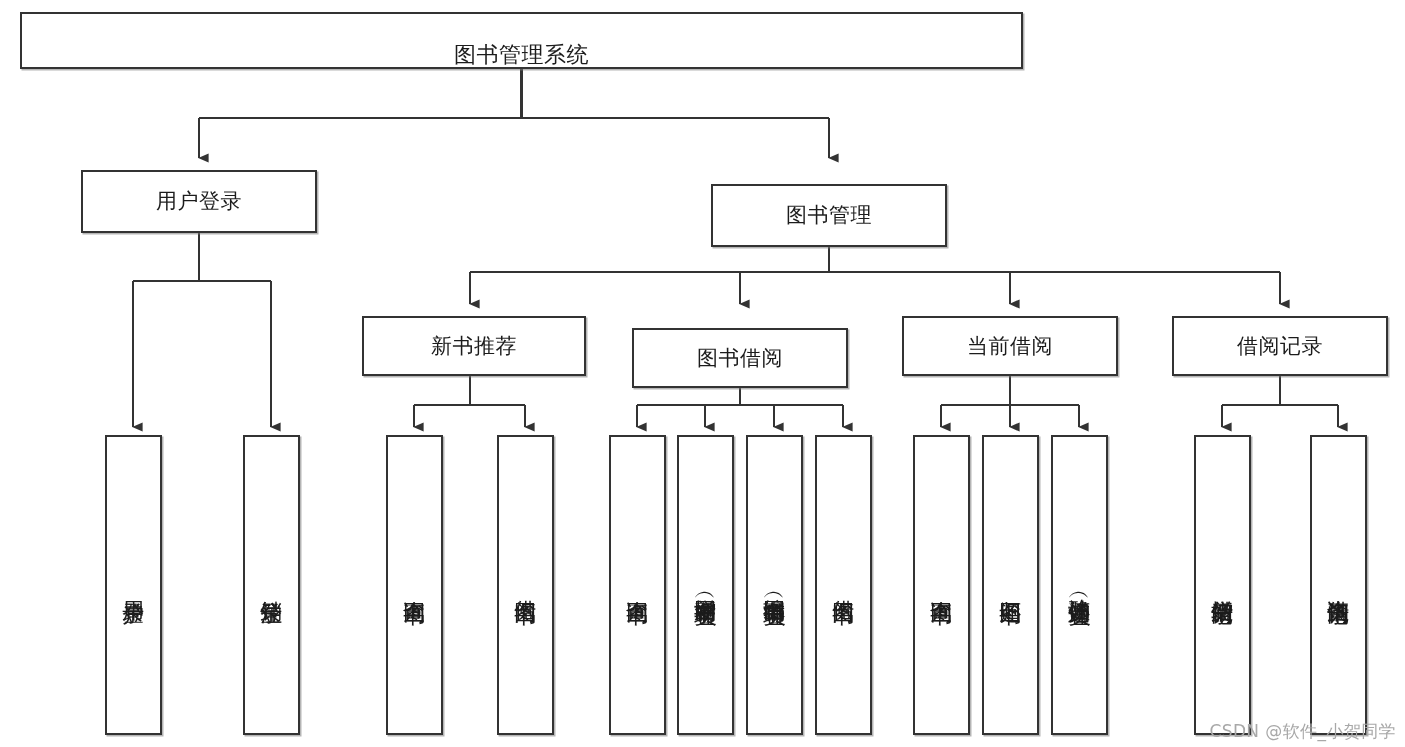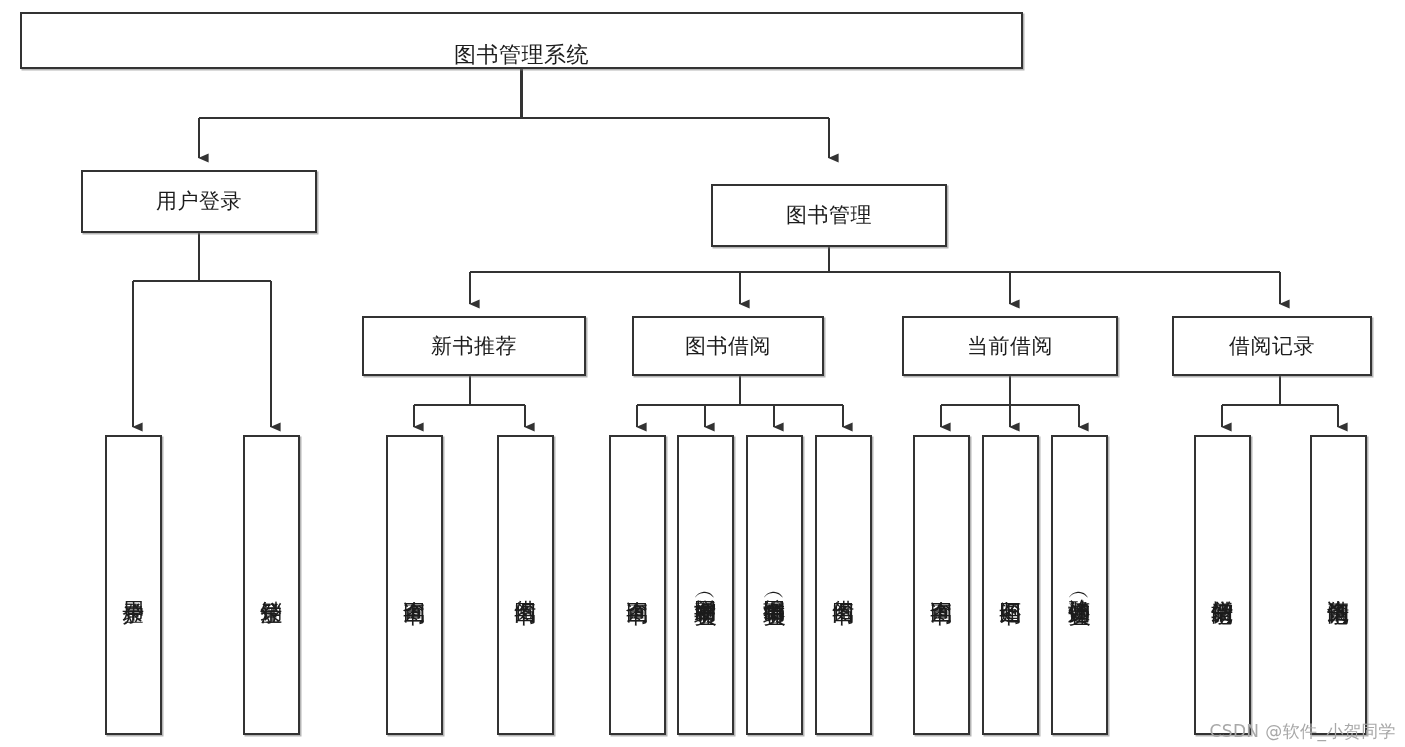--- a/index.html
+++ b/index.html
@@ -140,27 +140,27 @@
   <div class="node level2" style="left:81px; top:170px; width:236px; height:63px;">
     <span class="node-label">用户登录</span>
   </div>
   <div class="node level2" style="left:711px; top:184px; width:236px; height:63px;">
     <span class="node-label">图书管理</span>
   </div>
 
   <div class="node level3" style="left:362px; top:316px; width:224px; height:60px;">
     <span class="node-label">新书推荐</span>
   </div>
-  <div class="node level3" style="left:632px; top:316px; width:192px; height:60px;">
+  <div class="node level3" style="left:632px; top:328px; width:216px; height:60px;">
     <span class="node-label">图书借阅</span>
   </div>
   <div class="node level3" style="left:902px; top:316px; width:216px; height:60px;">
     <span class="node-label">当前借阅</span>
   </div>
-  <div class="node level3" style="left:1172px; top:316px; width:200px; height:60px;">
+  <div class="node level3" style="left:1172px; top:316px; width:216px; height:60px;">
     <span class="node-label">借阅记录</span>
   </div>
 
   <div class="node leaf" style="left:105px; top:435px; width:57px; height:300px;">
     <span class="node-label">用户登录</span>
   </div>
   <div class="node leaf" style="left:243px; top:435px; width:57px; height:300px;">
     <span class="node-label">注销登录</span>
   </div>
 

